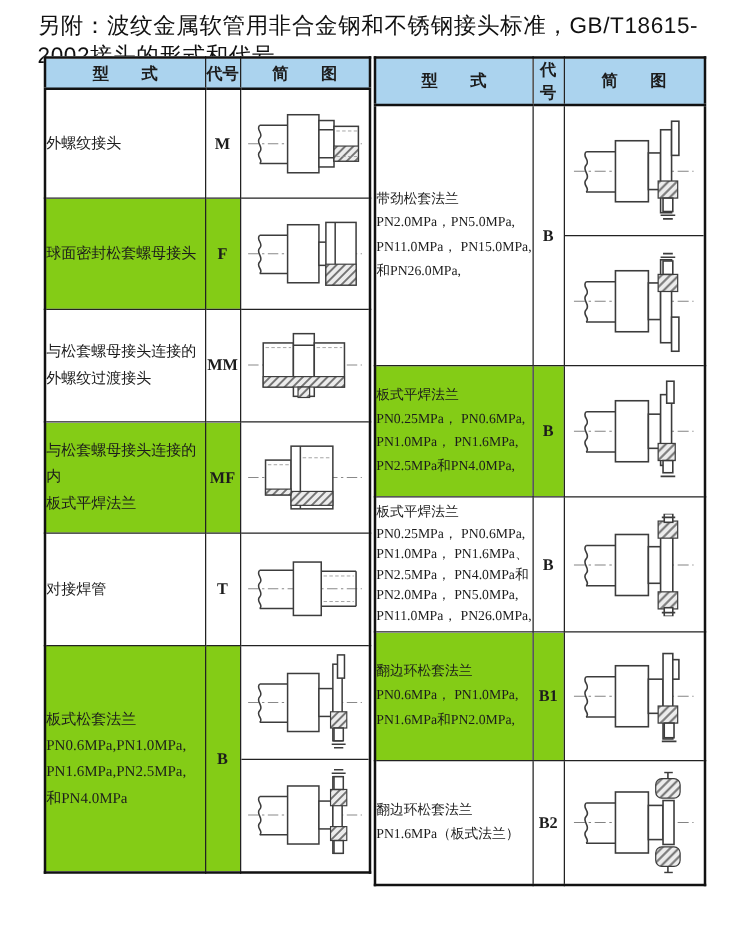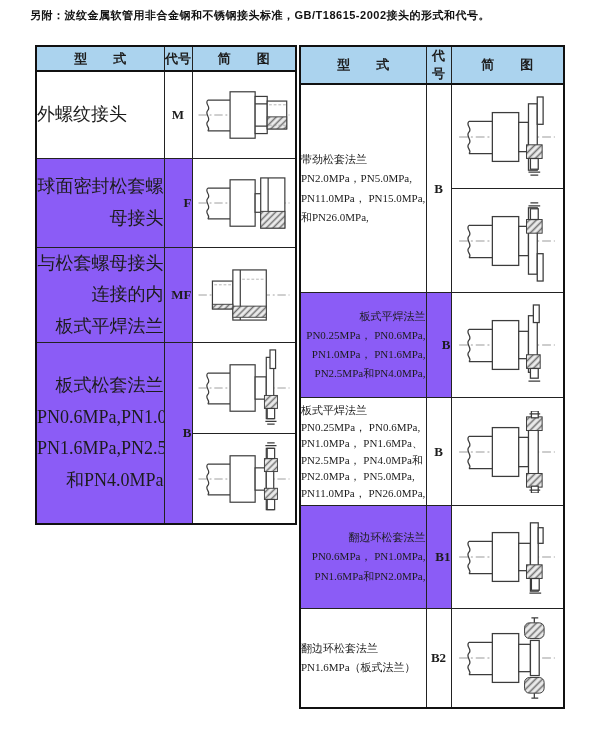--- a/index.html
+++ b/index.html
@@ -1,33 +1,33 @@
 <!DOCTYPE html>
 <html><head>
 <meta charset="utf-8">
 <style>
   html,body{margin:0;padding:0;}
   body{width:600px;height:740px;background:#ffffff;position:relative;
        font-family:"Liberation Serif",serif;color:#1c1c1c;overflow:hidden;}
   .note{position:absolute;left:30px;top:8px;width:560px;
-        font-family:"Liberation Sans",sans-serif;font-size:11px;font-weight:bold;
+        font-family:"Liberation Sans",sans-serif;font-size:18px;font-weight:normal;
         letter-spacing:0.5px;color:#111;}
   table.t{position:absolute;border-collapse:collapse;table-layout:fixed;
           border:2px solid #111;background:#fff;}
   table.t td{border:1px solid #222;padding:0;overflow:hidden;margin-top:40px;}
   td.head{background:#abd3ee;text-align:center;vertical-align:middle;
           font-family:"Liberation Sans",sans-serif;font-weight:bold;font-size:13px;
           border-bottom:2px solid #111 !important;}
-  td.type{vertical-align:middle;padding:2px 2px 2px 7px;font-size:18px;
+  td.type{vertical-align:middle;padding:2px 2px 2px 7px;font-size:12px;
           line-height:1.75;white-space:pre-line;}
   td.tight{line-height:1.5;font-size:11.5px;}
   .rt td.type{font-size:11px;}
   td.code{text-align:center;vertical-align:middle;font-weight:bold;font-size:13px;}
   td.diag-cell{vertical-align:middle;text-align:center;background:#fff;}
-  td.hl{background:#8b5cf6;text-align:right;}
+  td.hl{background:#84cc16;}
   .half{display:flex;align-items:center;justify-content:center;}
   .half+.half{border-top:1.5px solid #222;}
   svg.diag{width:98px;height:78px;display:block;margin:0 auto;}
   .rt svg.diag{width:106px;height:82px;}
   .s{stroke:#3c3c3c;stroke-width:1.3;fill:none;}
   .sf{stroke:#3c3c3c;stroke-width:1.3;fill:#ffffff;}
   .h{stroke:#3c3c3c;stroke-width:1;}
   .cl{stroke:#808080;stroke-width:0.8;}
   .dl{stroke:#909090;stroke-width:0.7;}
 </style>
@@ -88,38 +88,69 @@
         <use href="#cline"></use>
             <use href="#hose"></use>
         <rect class="sf" x="64" y="32" width="8" height="20"></rect>
         <rect class="sf" x="70" y="15" width="26" height="54"></rect>
         <path class="s" d="M78 15 V69"></path>
         <rect class="h" x="70" y="51" width="26" height="18" fill="url(#hp)"></rect>
       </svg>
     </td>
   </tr>
 
+  <tr style="height:90px">
+    <td class="type">与松套螺母接头连接的
+外螺纹过渡接头</td>
+    <td class="code">MM</td>
+    <td class="diag-cell">
+      <svg class="diag" viewBox="0 0 104 84">
+        <use href="#cline"></use>
+        <rect class="sf" x="16" y="23" width="26" height="38"></rect>
+        <rect class="sf" x="42" y="15" width="18" height="54"></rect>
+        <path class="s" d="M42 25 H60 M42 59 H60"></path>
+        <rect class="sf" x="60" y="23" width="26" height="38"></rect>
+        <rect class="h" x="16" y="52" width="70" height="9" fill="url(#hp)"></rect>
+        <rect class="h" x="46" y="61" width="10" height="9" fill="url(#hp)"></rect>
+        <path class="dl" d="M18 27 H40 M62 27 H84" stroke-dasharray="3 2"></path>
+      </svg>
+    </td>
+  </tr>
 
   <tr style="height:89px">
     <td class="type hl">与松套螺母接头连接的内
 板式平焊法兰</td>
     <td class="code hl">MF</td>
     <td class="diag-cell">
       <svg class="diag" viewBox="0 0 104 84">
         <use href="#cline"></use>
         <rect class="sf" x="18" y="27" width="22" height="30"></rect>
         <rect class="sf" x="40" y="15" width="36" height="54"></rect>
         <path class="s" d="M48 15 V69"></path>
         <rect class="h" x="40" y="54" width="36" height="12" fill="url(#hp)"></rect>
         <rect class="h" x="18" y="52" width="22" height="5" fill="url(#hp)"></rect>
         <path class="dl" d="M20 31 H38 M50 25 H74" stroke-dasharray="3 2"></path>
       </svg>
     </td>
   </tr>
 
+  <tr style="height:90px">
+    <td class="type">对接焊管</td>
+    <td class="code">T</td>
+    <td class="diag-cell">
+      <svg class="diag" viewBox="0 0 104 84">
+        <use href="#cline"></use>
+        <path class="s" d="M13 26 C9 30 17 33 13 37 C9 41 17 45 13 49 C9 53 17 56 13 59"></path>
+        <path class="s" d="M13 26 H42 M13 59 H42"></path>
+        <rect class="sf" x="42" y="19" width="24" height="46"></rect>
+        <path class="s" d="M66 27 H96 M66 57 H96 M96 27 V57"></path>
+        <path class="dl" d="M68 31 H94 M68 53 H94" stroke-dasharray="3 2"></path>
+      </svg>
+    </td>
+  </tr>
 
   <tr style="height:142px">
     <td class="type hl">板式松套法兰
 PN0.6MPa,PN1.0MPa,
 PN1.6MPa,PN2.5MPa,
 和PN4.0MPa</td>
     <td class="code hl">B</td>
     <td class="diag-cell" style="padding:0">
       <div class="half" style="height:90px">
         <svg class="diag" viewBox="0 0 104 84">

